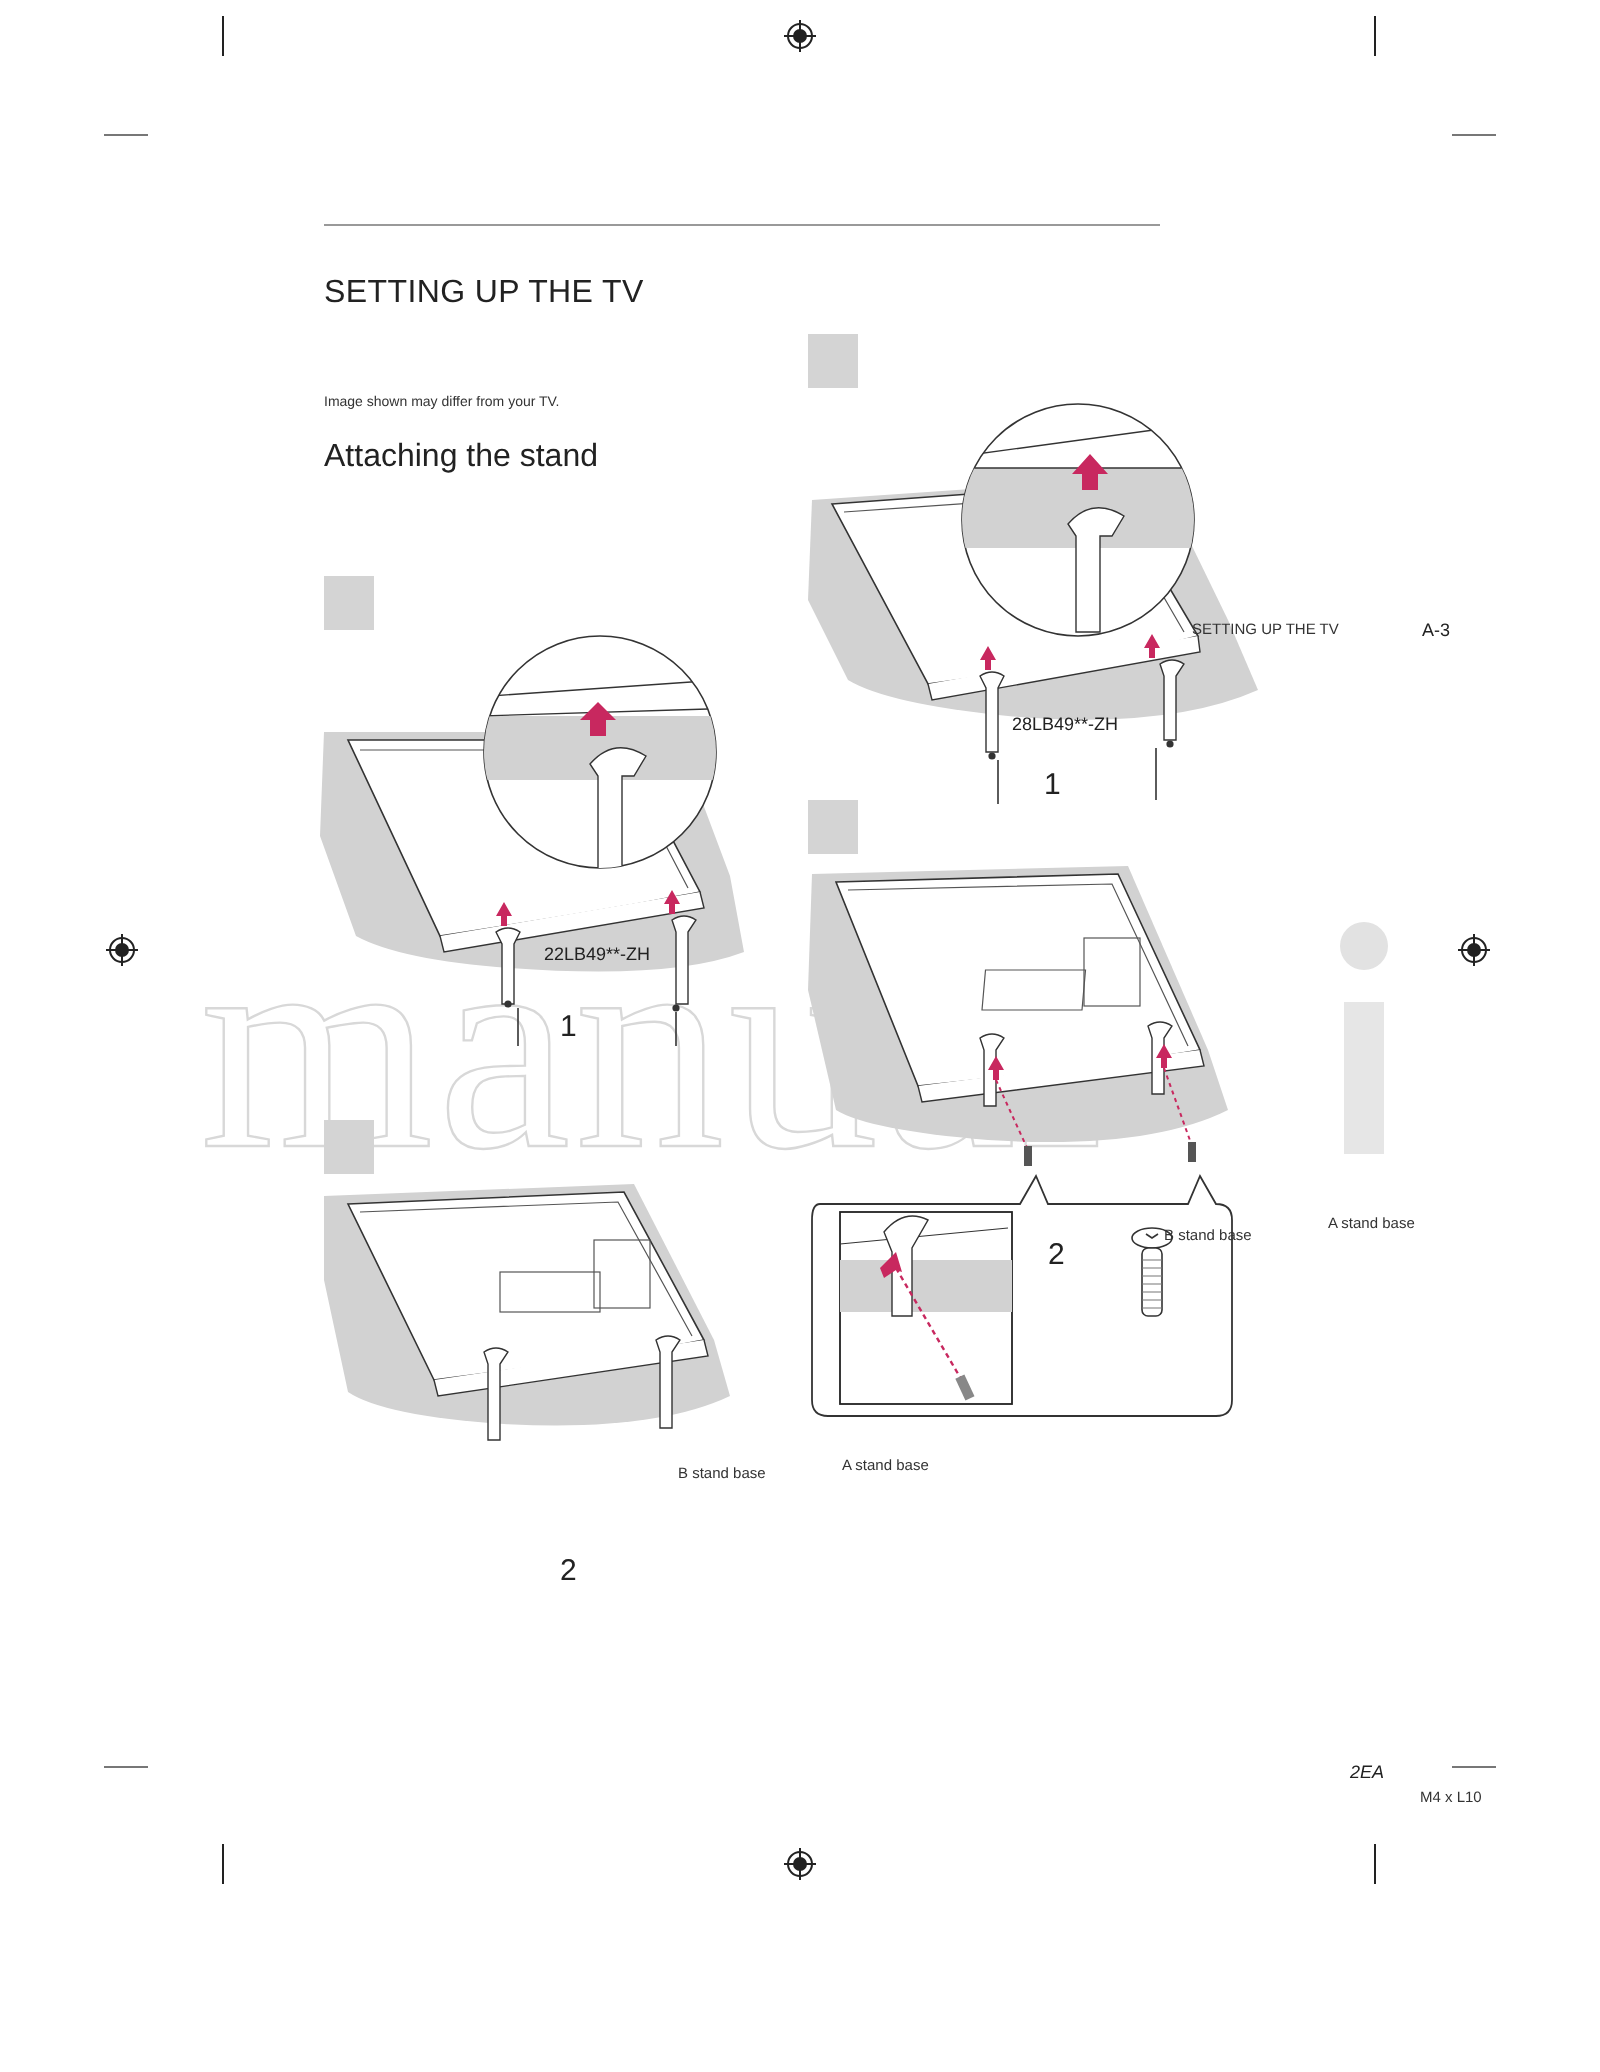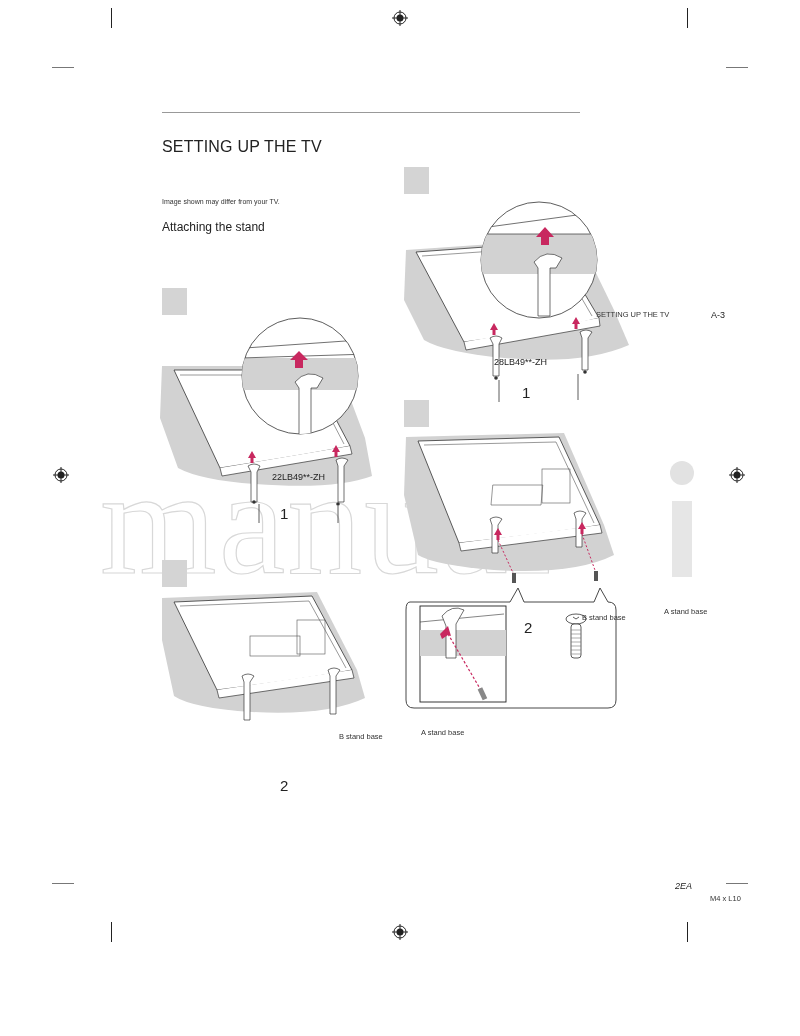--- a/index.html
+++ b/index.html
@@ -4,21 +4,21 @@
 <style>
   html, body { margin: 0; padding: 0; background: #ffffff; }
   body { width: 800px; height: 1036px; position: relative; overflow: hidden;
          font-family: "Liberation Sans", sans-serif; color: #222; }
   .crop-v { position: absolute; width: 1px; background: #222; }
   .crop-h { position: absolute; height: 1px; background: #777; }
   .reg-mark { position: absolute; width: 16px; height: 16px; }
   .hr-top { position: absolute; left: 162px; top: 112px; width: 418px; height: 1px; background: #999; }
   .title { position: absolute; left: 162px; top: 138px; font-size: 16px; letter-spacing: 0.2px; }
   .note { position: absolute; left: 162px; top: 198px; font-size: 7px; color: #333; }
-  .subtitle { position: absolute; left: 162px; top: 220px; font-size: 12px; }
+  .subtitle { position: absolute; left: 162px; top: 220px; font-size: 16px; }
   .step-box { position: absolute; width: 25px; height: 27px; background: #d4d4d4; }
   .label-sm { position: absolute; font-size: 7.5px; color: #333; white-space: nowrap; }
   .label-md { position: absolute; font-size: 9px; color: #222; white-space: nowrap; }
   .num { position: absolute; font-size: 15px; color: #222; }
   .watermark { position: absolute; left: 100px; top: 455px; width: 600px; height: 130px; pointer-events: none; }
   svg.fig { position: absolute; overflow: visible; }
 </style>
 </head>
 <body>
 
@@ -91,21 +91,21 @@
       <circle cx="135" cy="70" r="58"></circle>
     </clipPath>
   <g clip-path="url(#c28)">
     <rect x="70" y="44" width="130" height="40" fill="#d2d2d2"></rect>
     <path d="M77 38 L195 22" stroke="#333" stroke-width="0.7"></path>
     <path d="M70 44 L200 44" stroke="#333" stroke-width="0.7"></path>
     <path d="M132 47 l9 -10 l9 10 l-5 0 l0 8 l-8 0 l0 -8 z" fill="#c8285f"></path>
     <path d="M130 72 q12 -14 28 -4 l-6 10 l-6 0 l0 48 l-12 0 l0 -48 z" fill="#fff" stroke="#333" stroke-width="0.7"></path>
   </g>
 </svg>
-<div class="label-md" style="left:494px; top:357px;">28LB49**-ZH</div>
+<div class="label-md" style="left:506px; top:357px;">28LB49**-ZH</div>
 <div class="num" style="left:522px; top:384px;">1</div>
 <div class="label-sm" style="left:596px; top:310px;">SETTING UP THE TV</div>
 <div class="label-md" style="left:711px; top:310px;">A-3</div>
 
 <div class="step-box" style="left:162px; top:288px;"></div>
 <svg class="fig" style="left:160px; top:318px;" width="230" height="205" viewBox="0 0 230 205">
   <path d="M2 48 L178 48 L205 120 L212 158 Q175 172 95 166 Q40 162 18 150 L0 100 Z" fill="#d2d2d2"></path>
   <path d="M14 52 L150 52 L190 128 Q150 136 60 150 Z" fill="#fff" stroke="#333" stroke-width="0.8"></path>
   <path d="M20 57 L148 57 L184 126" fill="none" stroke="#555" stroke-width="0.6"></path>
   <path d="M60 150 L62 158 L192 136 L190 128" fill="#fff" stroke="#333" stroke-width="0.7"></path>

